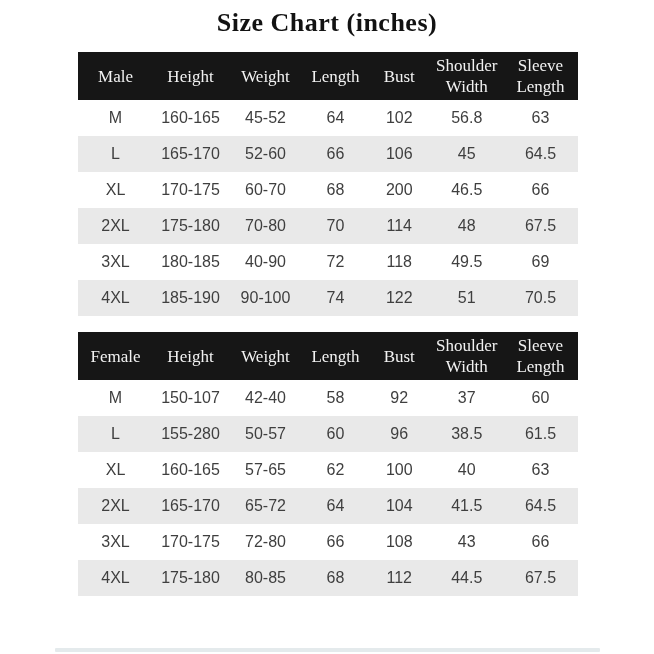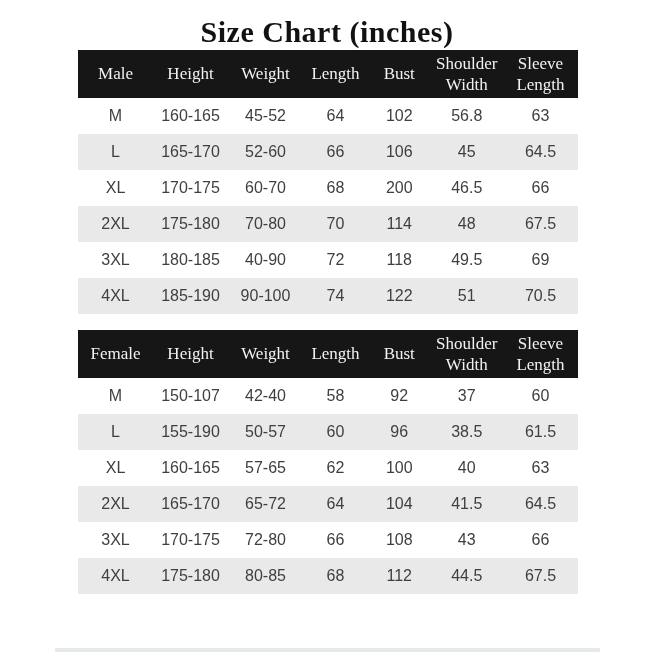--- a/index.html
+++ b/index.html
@@ -4,36 +4,36 @@
 <style>
   html, body { margin: 0; padding: 0; }
   body {
     width: 654px; height: 654px;
     background: #ffffff;
     font-family: "Liberation Sans", sans-serif;
     position: relative;
     overflow: hidden;
   }
   .title {
-    padding-top: 14px;
+    padding-top: 7px;
     text-align: center;
     font-family: "Liberation Serif", serif;
     font-weight: bold;
-    font-size: 30px;
+    font-size: 26px;
     line-height: 1.2;
     color: #121212;
     letter-spacing: 0.5px;
   }
   table.size-table {
     width: 500px;
     margin-left: 78px;
     border-collapse: collapse;
     table-layout: fixed;
   }
-  table.size-table.male { margin-top: 0; }
+  table.size-table.male { margin-top: 14px; }
   table.size-table.female { margin-top: 16px; }
   col.c1 { width: 15%; }
   col.c2 { width: 15%; }
   col.c3 { width: 15%; }
   col.c4 { width: 13%; }
   col.c5 { width: 12.5%; }
   col.c6 { width: 14.5%; }
   col.c7 { width: 15%; }
   thead th {
     background: #161616;
@@ -178,21 +178,21 @@
         <td>M</td>
         <td>150-107</td>
         <td>42-40</td>
         <td>58</td>
         <td>92</td>
         <td>37</td>
         <td>60</td>
       </tr>
       <tr>
         <td>L</td>
-        <td>155-190</td>
+        <td>155-280</td>
         <td>50-57</td>
         <td>60</td>
         <td>96</td>
         <td>38.5</td>
         <td>61.5</td>
       </tr>
       <tr>
         <td>XL</td>
         <td>160-165</td>
         <td>57-65</td>

